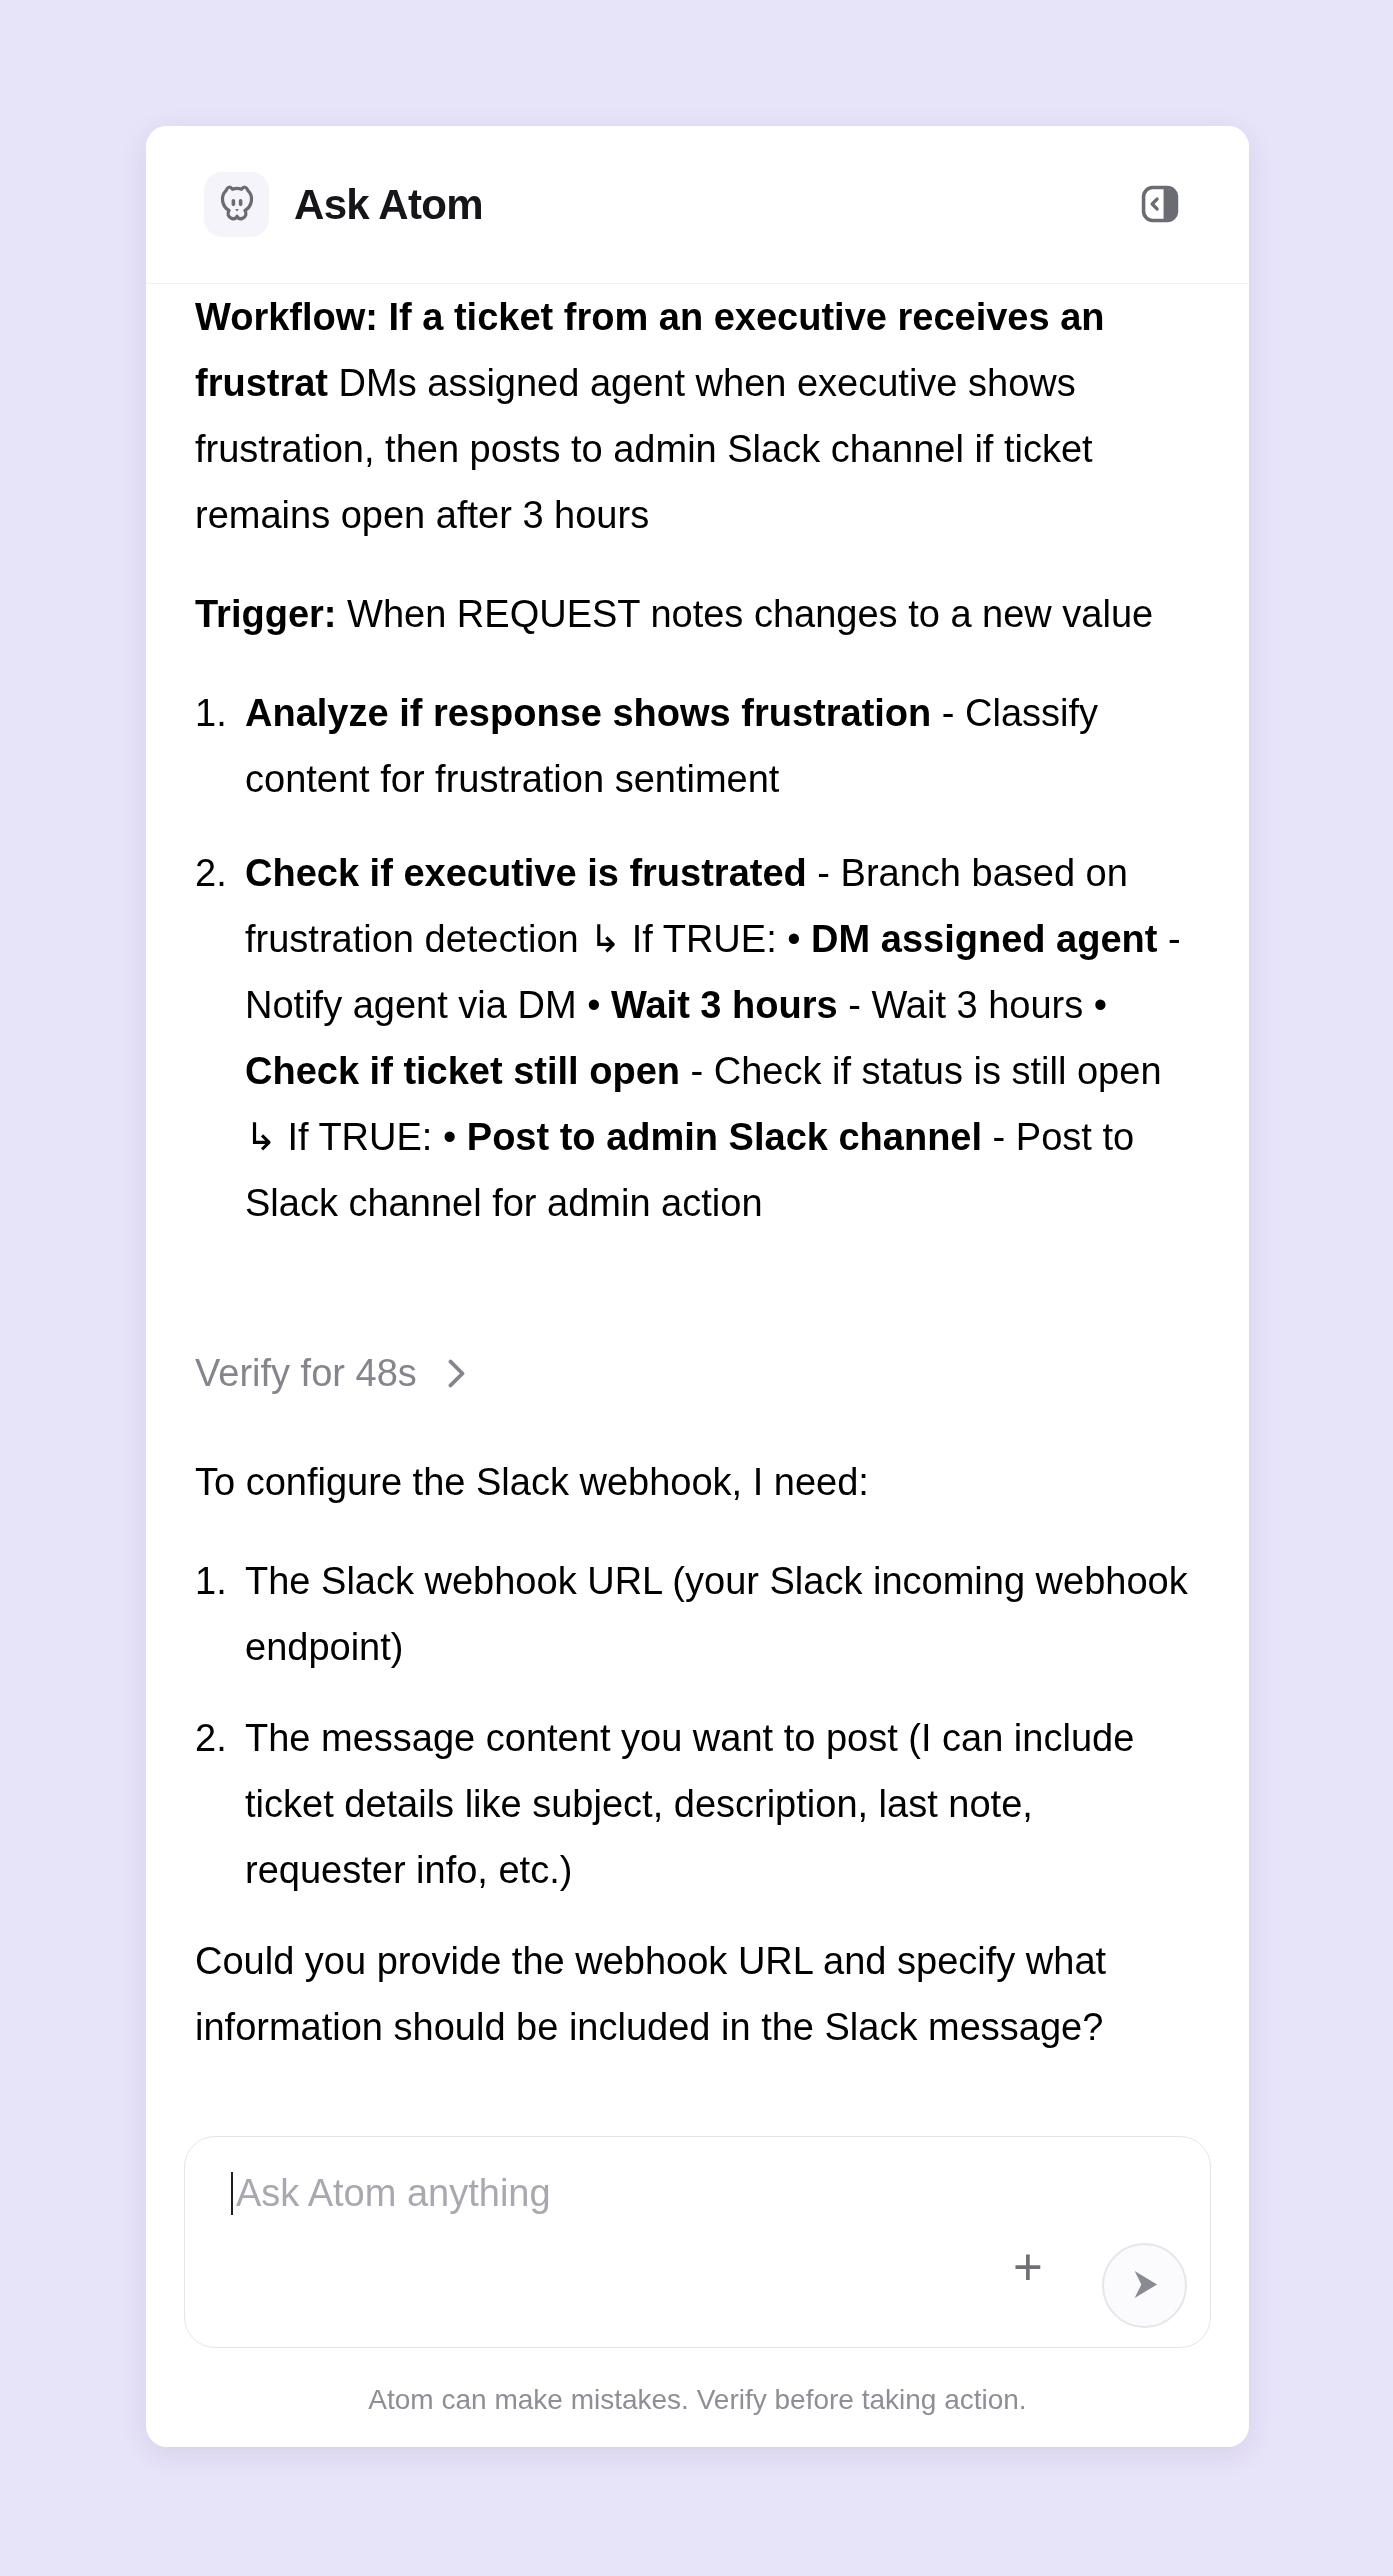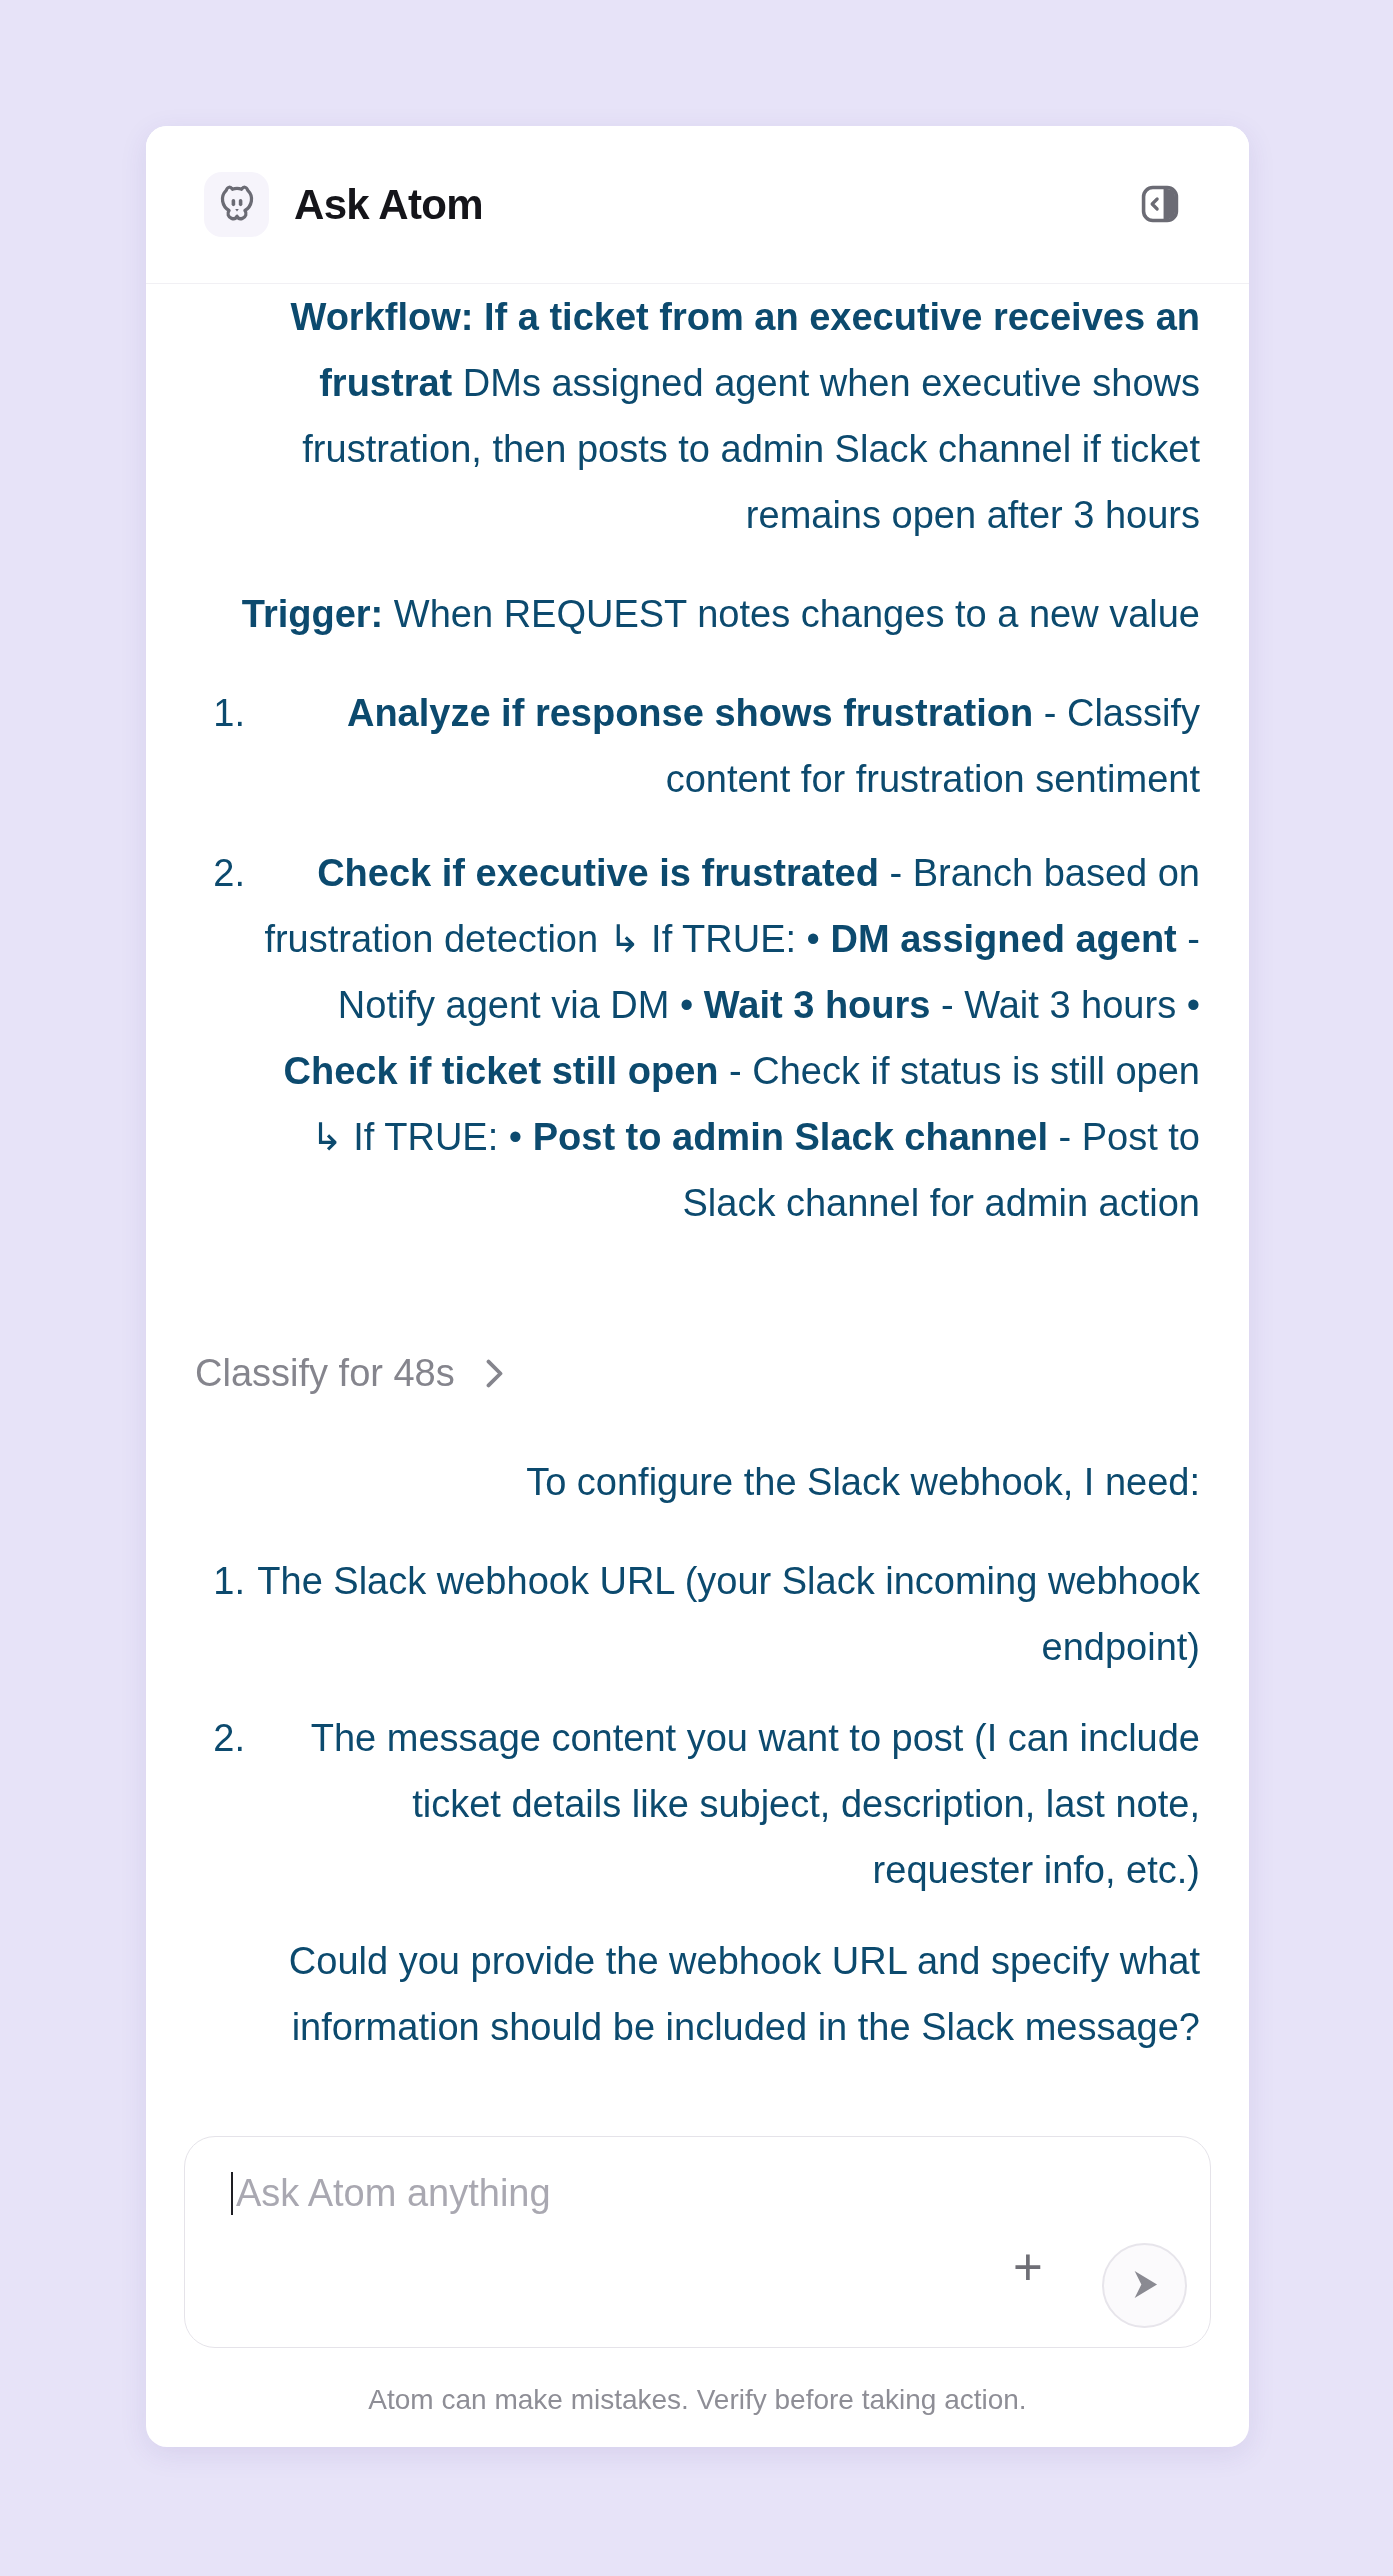--- a/index.html
+++ b/index.html
@@ -54,22 +54,21 @@
   
   .chat {
     flex: 1 1 auto;
     overflow: hidden;
     padding: 0 49px;
     color: #1E1E23;
   }
   .chat p, .chat .li-content, .chat .li-num {
     font-size: 38px;
     line-height: 66px;
-    color: #0c4a6e;
-    text-align: right;
+    color: #000000;
   }
   .chat p { margin: 0 0 33px 0; }
   .b { font-weight: 700; }
   .p-clipped { margin-top: -49px; }
   .olist { margin: 0 0 8.3px 0; }
   .li { display: flex; margin-bottom: 28px; }
   .li:last-child { margin-bottom: 0; }
   .li-num { flex: 0 0 50px; }
   .li-content { flex: 1 1 auto; }
   .olist2 { margin: 0; }
@@ -195,21 +194,21 @@
         <span class="li-content"><span class="b">Analyze if response shows frustration</span><span> - Classify content for frustration sentiment</span></span>
       </div>
       <div class="li">
         <span class="li-num">2.</span>
         <span class="li-content"><span class="b">Check if executive is frustrated</span><span> - Branch based on frustration detection ↳ If TRUE: • </span><span class="b">DM assigned agent</span><span> - Notify agent via DM • </span><span class="b">Wait 3 hours</span><span> - Wait 3 hours • </span><span class="b">Check if ticket still open</span><span> - Check if status is still open ↳ If TRUE: • </span><span class="b">Post to admin Slack channel</span><span> - Post to Slack channel for admin action</span></span>
       </div>
     </div>
 
 
     <div class="thought-row">
-      <span class="thought-label">Classify for 48s</span>
+      <span class="thought-label">Verify for 48s</span>
       <span class="thought-chevron">
         <svg width="21" height="29" viewBox="0 0 22 34" fill="none">
           <path d="M4 3 L18 17 L4 31" stroke="#85858D" stroke-width="4.5" stroke-linecap="round" stroke-linejoin="round" fill="none"></path>
         </svg>
       </span>
     </div>
 
     <p class="p5">To configure the Slack webhook, I need:</p>
 
     <div class="olist olist2">

